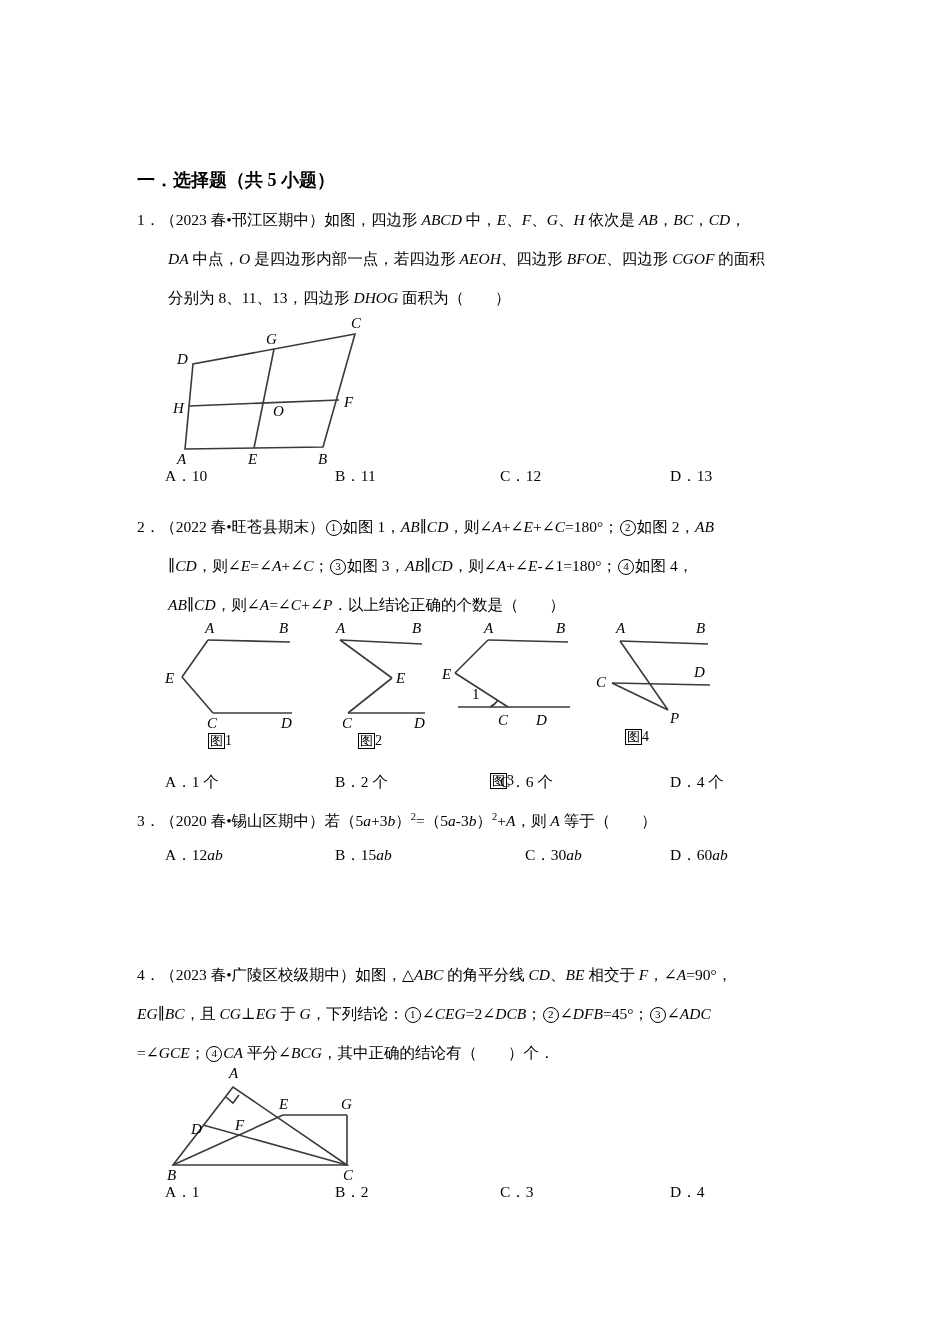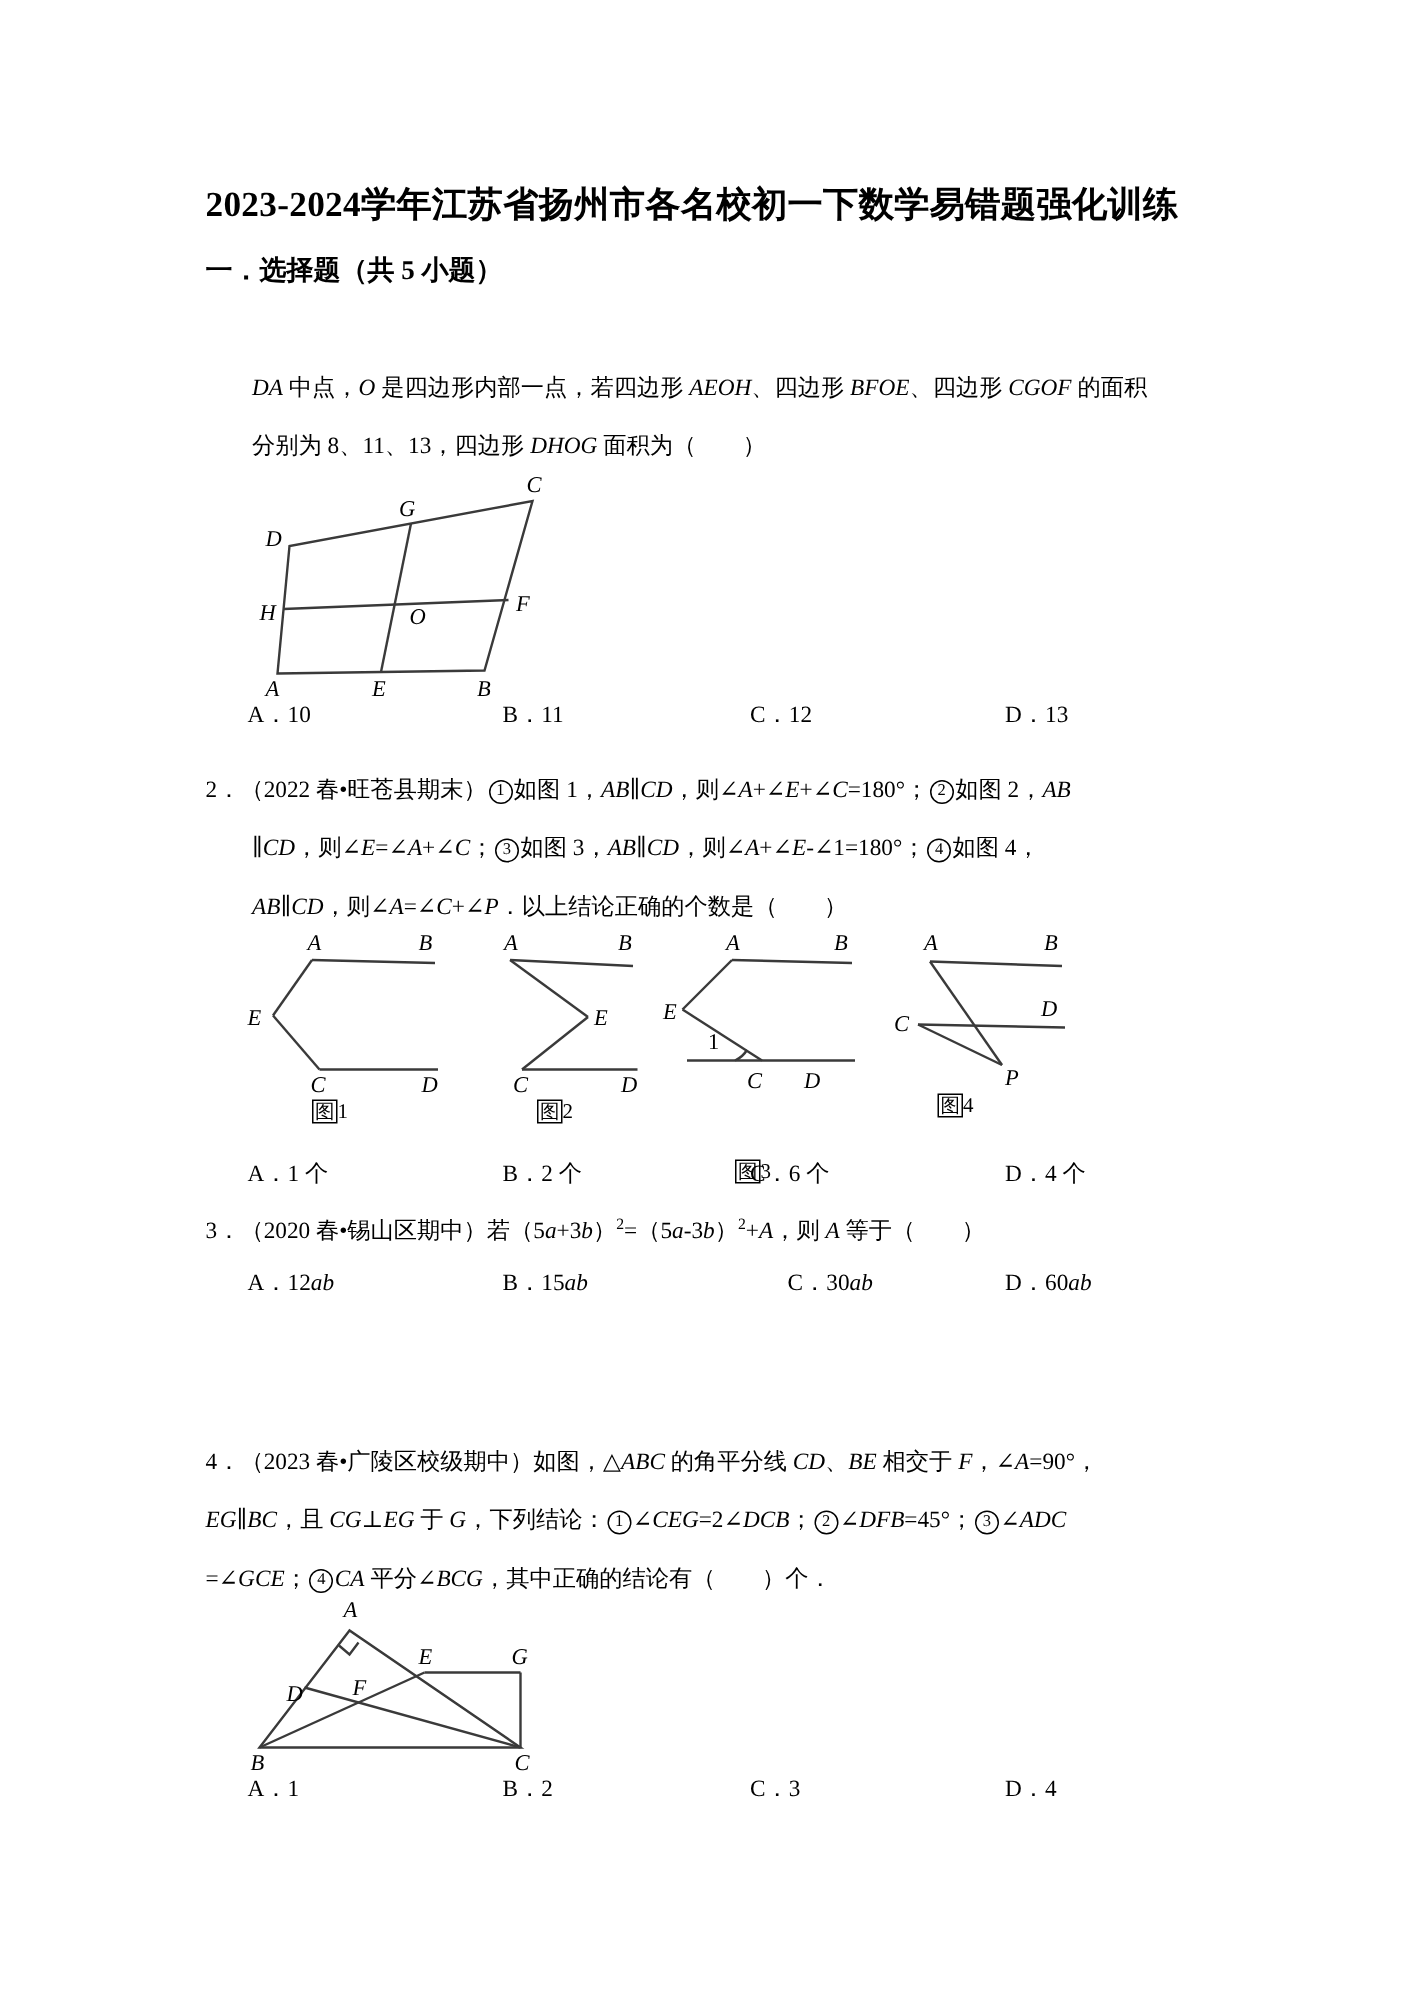--- a/index.html
+++ b/index.html
@@ -92,24 +92,26 @@
     stroke: #3a3a3a;
     stroke-width: 1.6;
     fill: none;
   }
 </style>
 </head>
 <body>
 
 <div class="page">
 
-  <div class="doc-title">2023-2024学年江苏省扬州市各名校初一下数学易错题强化训练</div>
 
   <div class="section-head">一．选择题（共 5 小题）</div>
 
+  <div class="qline" style="left:137px; top:209px;">
+    1．（2023 春•邗江区期中）如图，四边形 <span class="it">ABCD</span> 中，<span class="it">E</span>、<span class="it">F</span>、<span class="it">G</span>、<span class="it">H</span> 依次是 <span class="it">AB</span>，<span class="it">BC</span>，<span class="it">CD</span>，
+  </div>
   <div class="qline" style="left:168px; top:248px;">
     <span class="it">DA</span> 中点，<span class="it">O</span> 是四边形内部一点，若四边形 <span class="it">AEOH</span>、四边形 <span class="it">BFOE</span>、四边形 <span class="it">CGOF</span> 的面积
   </div>
   <div class="qline" style="left:168px; top:287px;">
     分别为 8、11、13，四边形 <span class="it">DHOG</span> 面积为（　　）
   </div>
 
   <div class="fig" style="left:155px; top:312px;">
     <svg width="240" height="155" viewBox="0 0 240 155">
 

